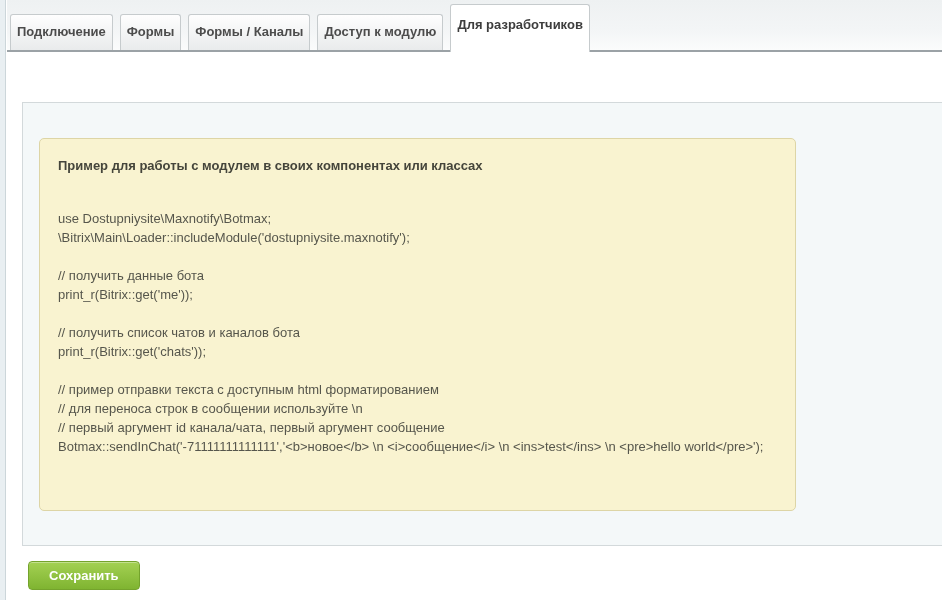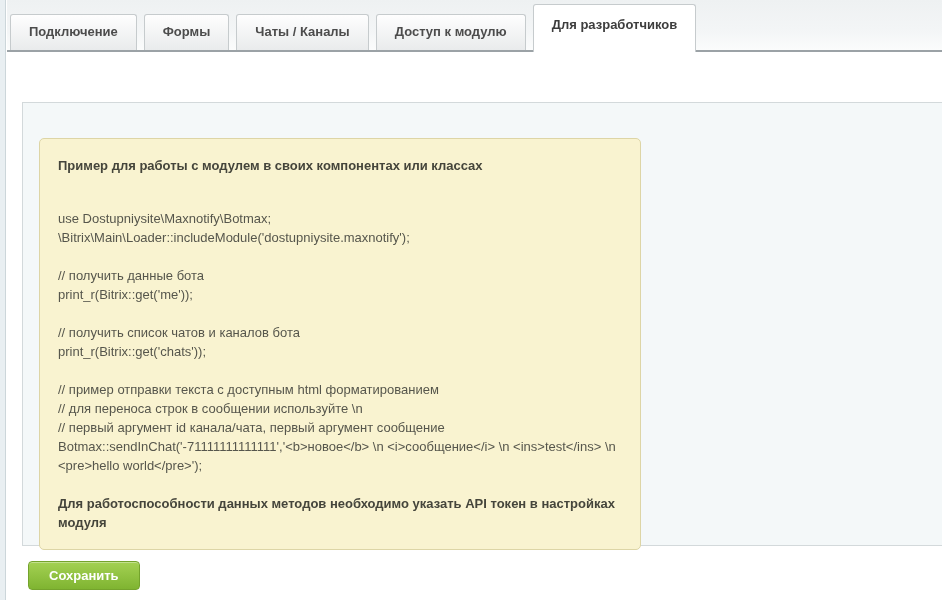--- a/index.html
+++ b/index.html
@@ -22,21 +22,21 @@
     position: absolute; left: 7px; right: 0; top: 0;
     height: 52px;
     display: flex; align-items: flex-end;
     gap: 7px;
     padding-left: 3px;
     background: linear-gradient(#eef1f2, #f3f5f6 60%, #fbfcfc);
     border-bottom: 2px solid #9ba2a6;
   }
   .tab {
     height: 36px;
-    padding: 0 18px;
+    padding: 0 6px;
     line-height: 34px;
     font-size: 13px;
     font-weight: bold;
     color: #4c4c4c;
     background: linear-gradient(#fefefe, #e9ebec);
     border: 1px solid #c6cbcd;
     border-bottom: none;
     border-radius: 3px 3px 0 0;
     cursor: pointer;
     white-space: nowrap;
@@ -54,21 +54,21 @@
     position: absolute;
     left: 22px; top: 102px;
     width: 920px; height: 444px;
     background: #f4f8f9;
     border: 1px solid #d3d9db;
     border-right: none;
   }
   .infobox {
     position: absolute;
     left: 16px; top: 35px;
-    width: 602px;
+    width: 757px;
     min-height: 373px;
     background: #f9f3d0;
     border: 1px solid #ddd5a6;
     border-radius: 5px;
     padding: 17px 18px;
     font-size: 13px;
     line-height: 19px;
     color: #56564c;
   }
   .infobox-heading {
@@ -103,21 +103,21 @@
   }
 </style>
 </head>
 <body>
 
 <div class="left-strip"></div>
 
 <div class="tabbar">
     <div class="tab">Подключение</div>
     <div class="tab">Формы</div>
-    <div class="tab">Чаты / Каналы</div>
+    <div class="tab">Формы / Каналы</div>
     <div class="tab">Доступ к модулю</div>
     <div class="tab active">Для разработчиков</div>
   </div>
 
 <div class="panel">
   <div class="infobox">
     <div class="infobox-heading">Пример для работы с модулем в своих компонентах или классах</div>
     <div>
         <div class="code-line">use Dostupniysite\Maxnotify\Botmax;</div>
         <div class="code-line">\Bitrix\Main\Loader::includeModule('dostupniysite.maxnotify');</div>
@@ -126,17 +126,16 @@
         <div class="code-line">print_r(Bitrix::get('me'));</div>
         <div class="code-line"></div>
         <div class="code-line">// получить список чатов и каналов бота</div>
         <div class="code-line">print_r(Bitrix::get('chats'));</div>
         <div class="code-line"></div>
         <div class="code-line">// пример отправки текста с доступным html форматированием</div>
         <div class="code-line">// для переноса строк в сообщении используйте \n</div>
         <div class="code-line">// первый аргумент id канала/чата, первый аргумент сообщение</div>
         <div class="code-line">Botmax::sendInChat('-71111111111111','&lt;b&gt;новое&lt;/b&gt; \n &lt;i&gt;сообщение&lt;/i&gt; \n &lt;ins&gt;test&lt;/ins&gt; \n &lt;pre&gt;hello world&lt;/pre&gt;');</div>
       </div>
-    <div class="infobox-footer">Для работоспособности данных методов необходимо указать API токен в настройках модуля</div>
   </div>
 </div>
 
 <button class="save-btn">Сохранить</button>
 
 </body></html>

